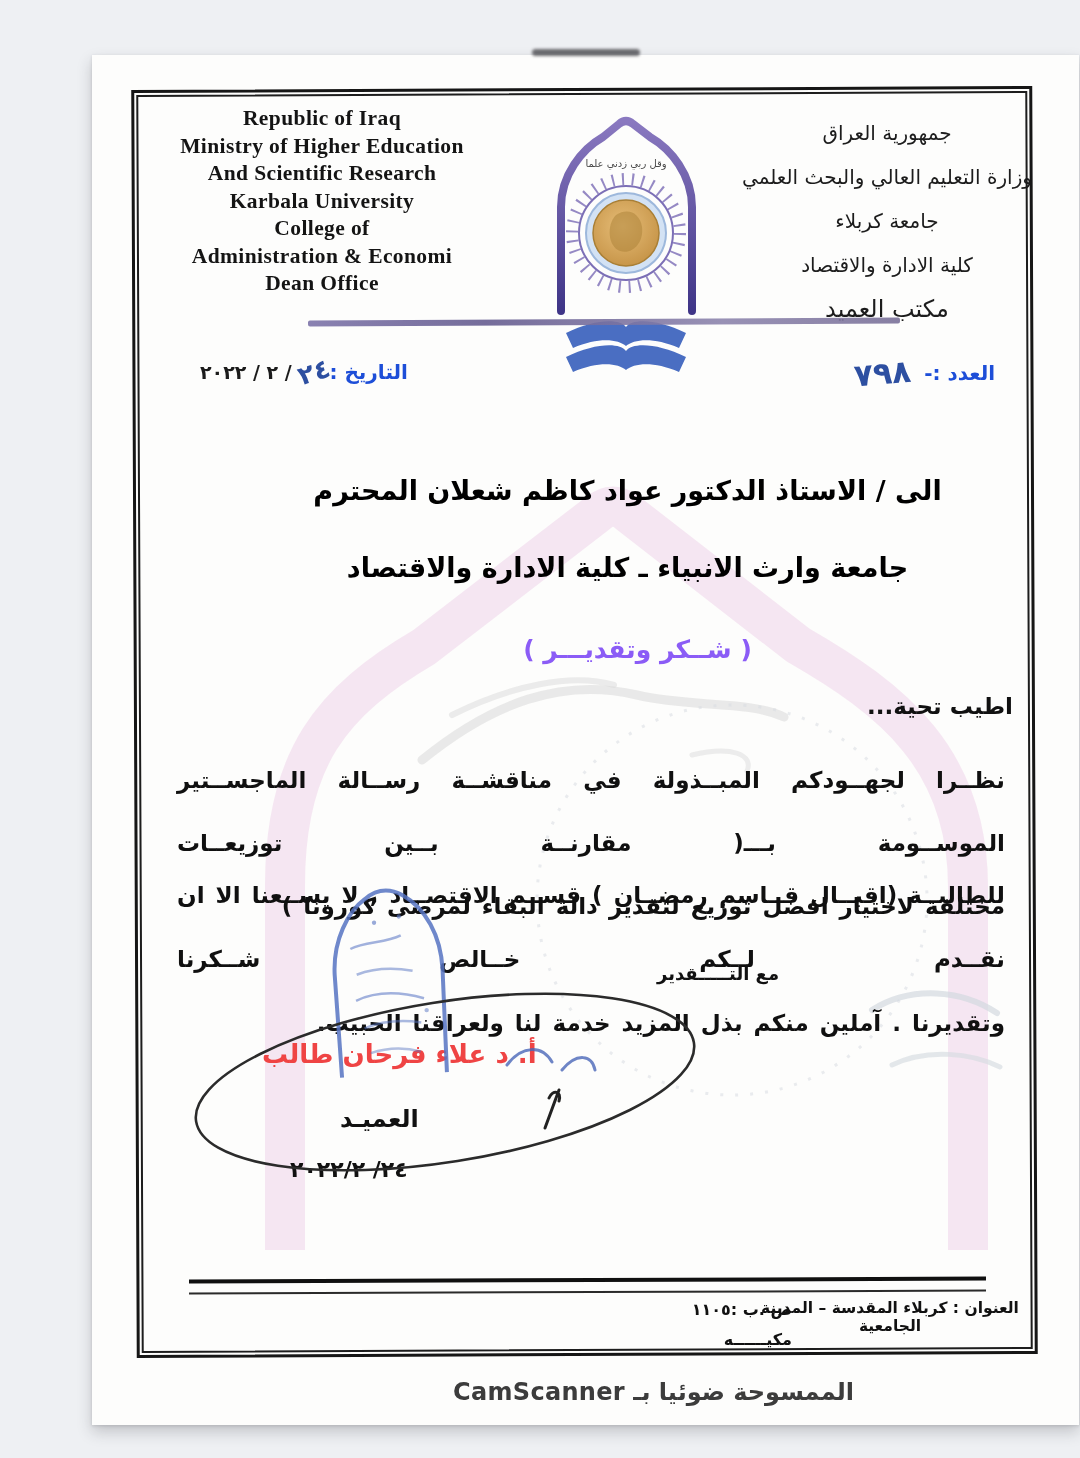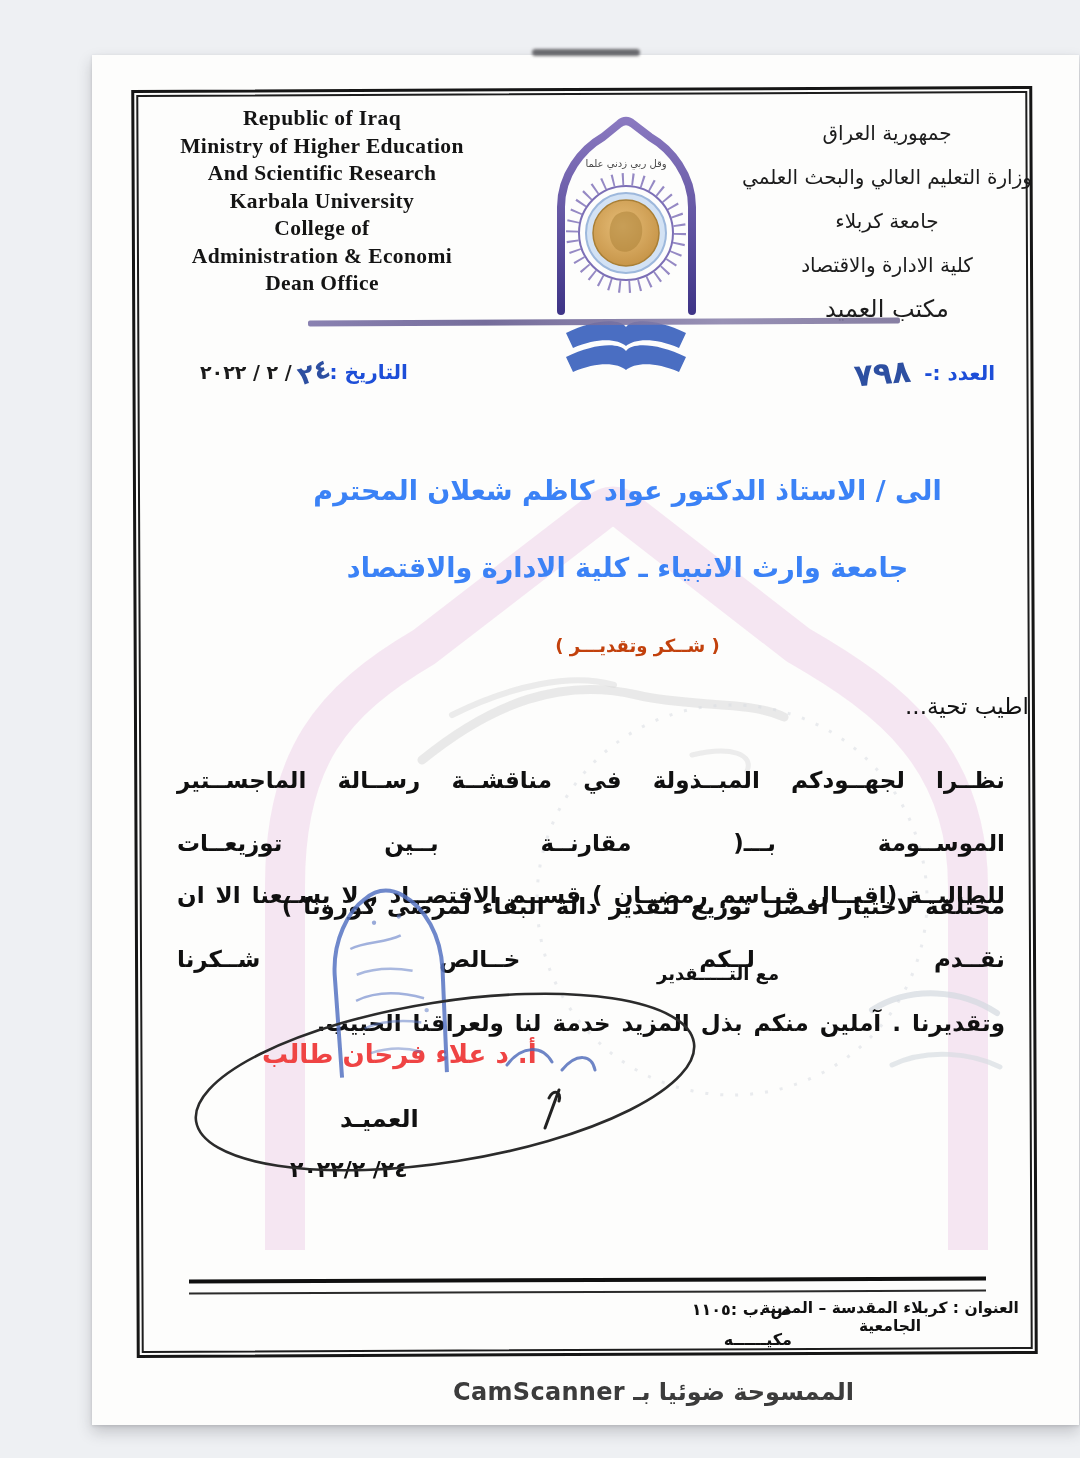--- a/index.html
+++ b/index.html
@@ -33,28 +33,28 @@
   
   .ref-no{position:absolute;right:84px;top:300px;display:flex;direction:ltr;align-items:center;gap:14px;}
   .ref-no .lbl,.ref-date .lbl{direction:rtl;font-size:20px;font-weight:bold;color:#1d4ed8;}
   .pen{color:#2d4fa1;font-weight:bold;}
   .ref-no .pen{font-size:31px;letter-spacing:7px;transform:rotate(-5deg);}
   .ref-date{position:absolute;left:108px;top:302px;display:flex;direction:ltr;align-items:center;gap:4px;}
   .ref-date .tail{direction:ltr;unicode-bidi:bidi-override;font-size:19px;font-weight:bold;color:#1b1b1b;}
   .ref-date .pen{font-size:26px;transform:rotate(-18deg);margin:0 -4px 0 2px;}
 
   
-  .red-line{position:absolute;left:0;width:100%;text-align:center;direction:rtl;color:#3b82f6;
+  .red-line{position:absolute;left:0;width:100%;text-align:center;direction:rtl;color:#000000;
     font-weight:bold;font-size:27px;padding-left:84px;box-sizing:border-box;}
   .to-line{top:420px;}
   .org-line{top:497px;}
   .subject{position:absolute;left:0;top:580px;width:100%;text-align:center;direction:rtl;
-    font-weight:bold;font-size:18px;color:#c2410c;padding-left:104px;box-sizing:border-box;letter-spacing:1px;}
+    font-weight:bold;font-size:25px;color:#8b5cf6;padding-left:104px;box-sizing:border-box;letter-spacing:1px;}
   .greeting{position:absolute;left:0;top:638px;width:100%;text-align:right;direction:rtl;
-    font-weight:normal;font-size:23px;color:#111;padding-right:50px;box-sizing:border-box;}
+    font-weight:bold;font-size:23px;color:#111;padding-right:66px;box-sizing:border-box;}
   .para{position:absolute;left:85px;width:828px;direction:rtl;font-weight:bold;font-size:23px;
     color:#101010;word-spacing:3px;}
   .p1{top:694px;line-height:63px;}
   .p2{top:808px;line-height:64px;}
   .jline{text-align:justify;text-align-last:justify;}
   .rline{text-align:right;}
   .closing{position:absolute;left:565px;top:908px;direction:rtl;font-weight:bold;font-size:18px;color:#111;}
   .signer-name{position:absolute;left:170px;top:984px;direction:rtl;font-weight:bold;font-size:26px;color:#ef4444;}
   .signer-title{position:absolute;left:248px;top:1050px;direction:rtl;font-weight:bold;font-size:24px;
     letter-spacing:1px;color:#111;}

